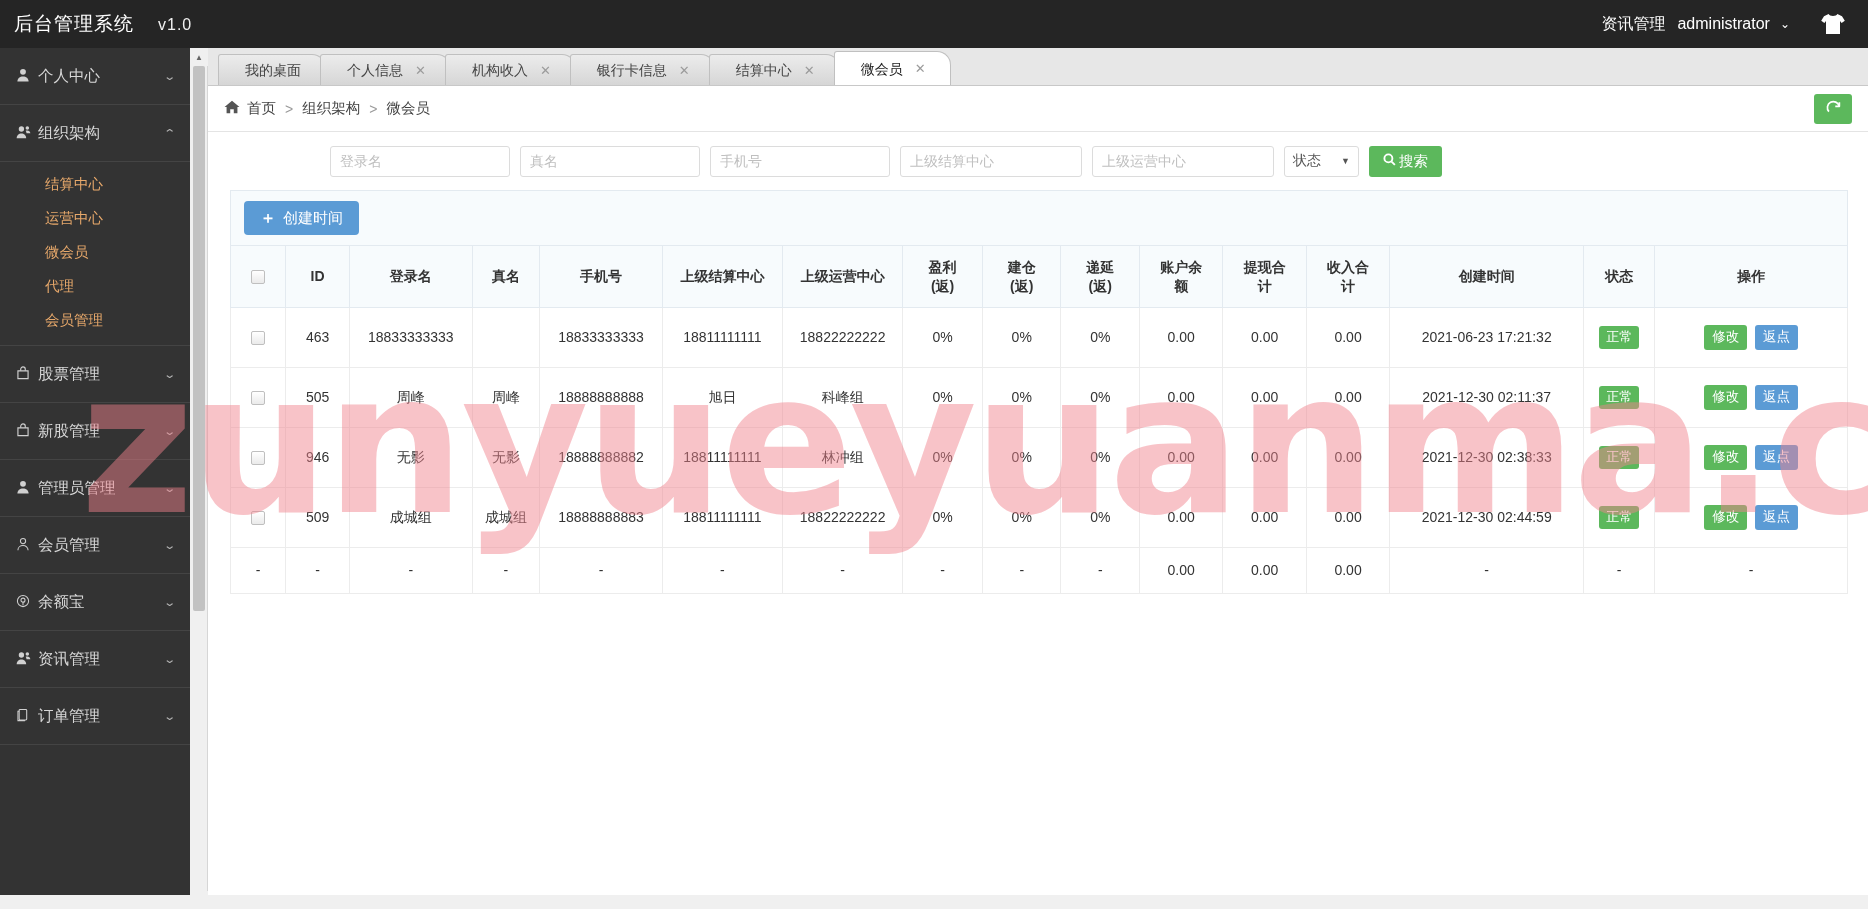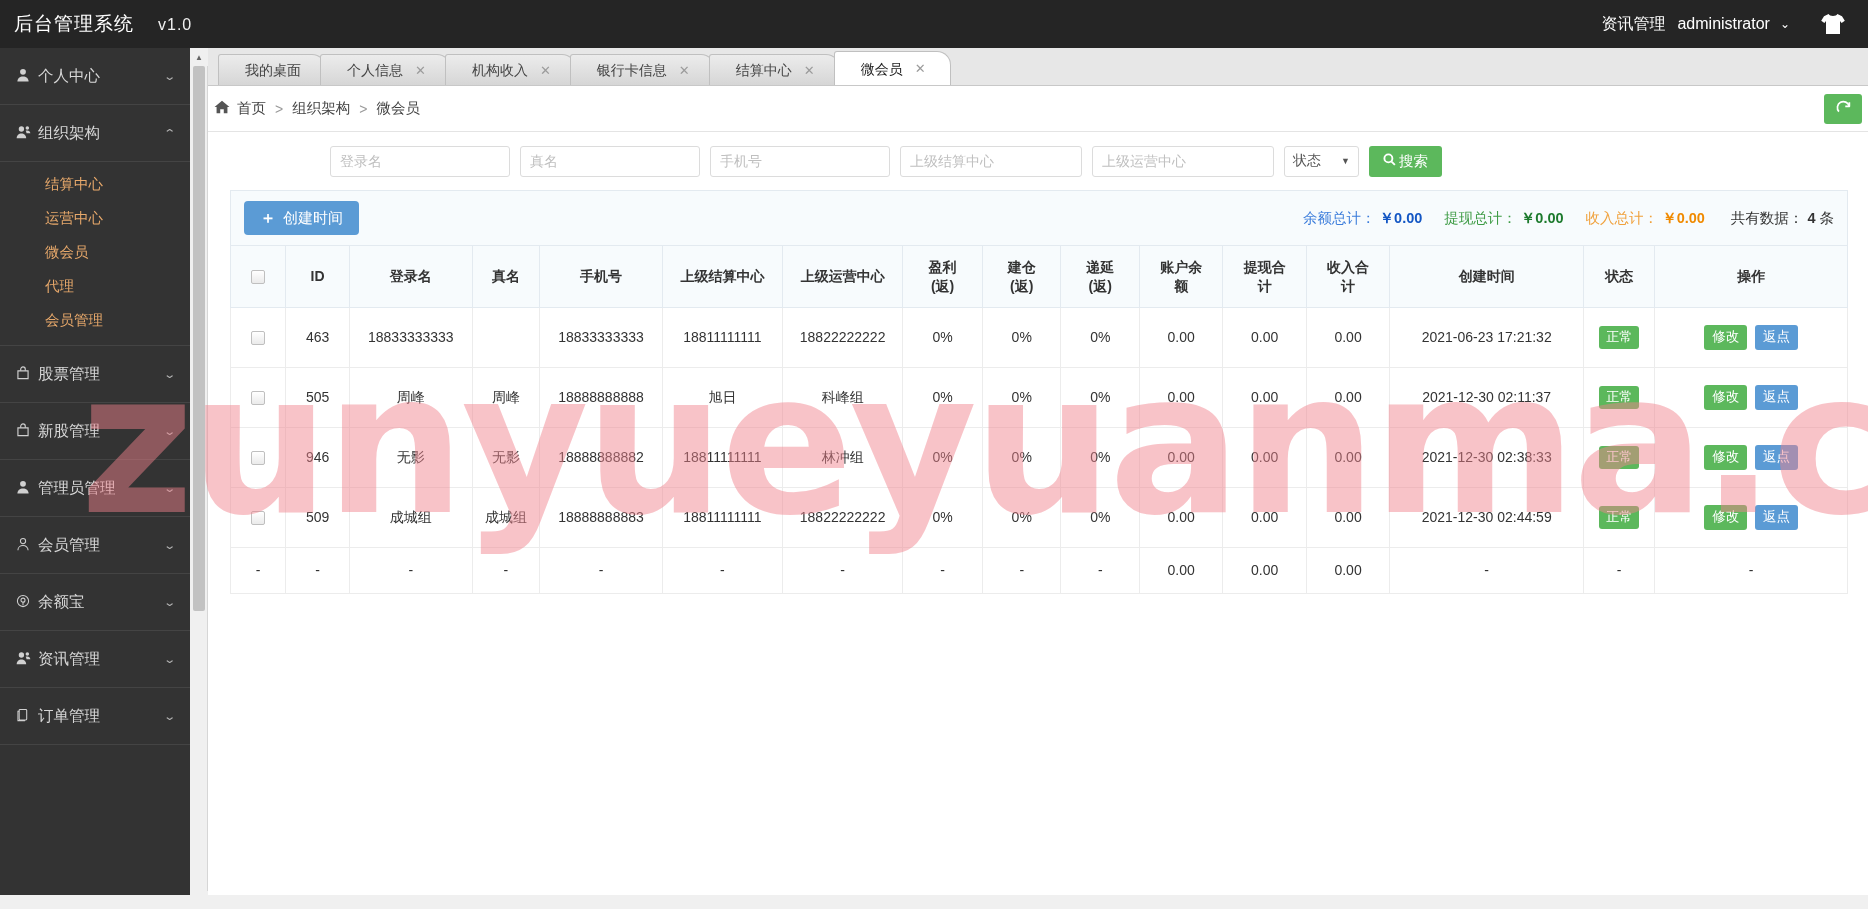--- a/index.html
+++ b/index.html
@@ -83,21 +83,21 @@
   .tab .lbl{ white-space:nowrap; }
   .tab .x{ margin-left:12px; color:#9b9b9b; font-size:13px; }
   .tab.active{
     background:#fff; z-index:5; color:#222;
     border-color:#c0c0c0; height:34px; line-height:34px;
   }
   
   #crumbbar{
     position:absolute; top:38px; left:0; width:1660px; height:46px;
     background:#fff; border-bottom:1px solid #e4e4e4;
-    display:flex; align-items:center; padding:0 6px;
+    display:flex; align-items:center; padding:0 16px;
   }
   #crumbbar .home-ico{ color:#555; margin-right:7px; font-size:15px;}
   #crumbbar .c{ color:#444; font-size:14.5px;}
   #crumbbar .sep{ margin:0 9px; color:#999;}
   #refresh{
     margin-left:auto; width:38px; height:30px; background:#5cb85c;
     border-radius:3px; color:#fff; display:flex; align-items:center;
     justify-content:center; font-size:17px; cursor:pointer;
   }
   
@@ -406,39 +406,20 @@
       </span>
       <span>搜索</span>
     </div>
   </div>
 
   <div id="card">
     <div id="cardhead">
       <div id="addbtn">
         <span class="plus">＋</span>
         <span>创建时间</span>
-      </div>
-      <div id="totals">
-        <span class="grp">
-          <span class="lbl-blue">余额总计：</span>
-          <span class="val-blue">￥0.00</span>
-        </span>
-        <span class="grp">
-          <span class="lbl-green">提现总计：</span>
-          <span class="val-green">￥0.00</span>
-        </span>
-        <span class="grp">
-          <span class="lbl-orange">收入总计：</span>
-          <span class="val-orange">￥0.00</span>
-        </span>
-        <span class="cnt">
-          <span>共有数据：</span>
-          <b>4</b>
-          <span>条</span>
-        </span>
       </div>
     </div>
 
     <table>
       <colgroup>
         <col style="width:45px">
           <col style="width:52px">
           <col style="width:100px">
           <col style="width:55px">
         <col style="width:100px">

